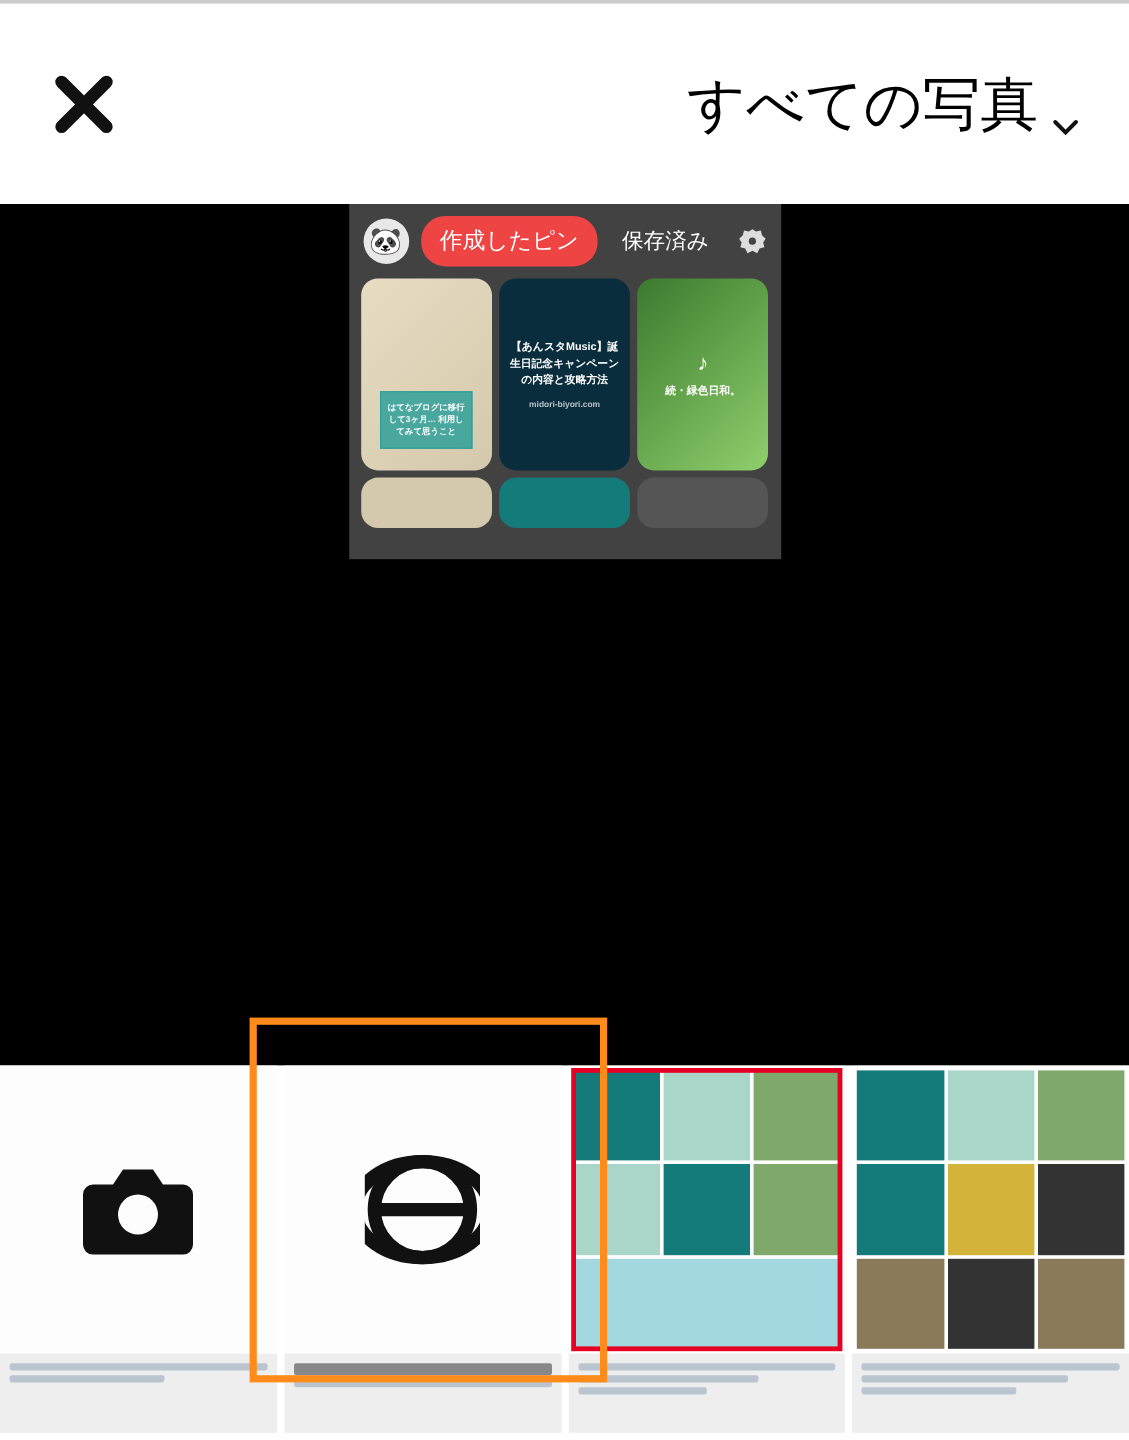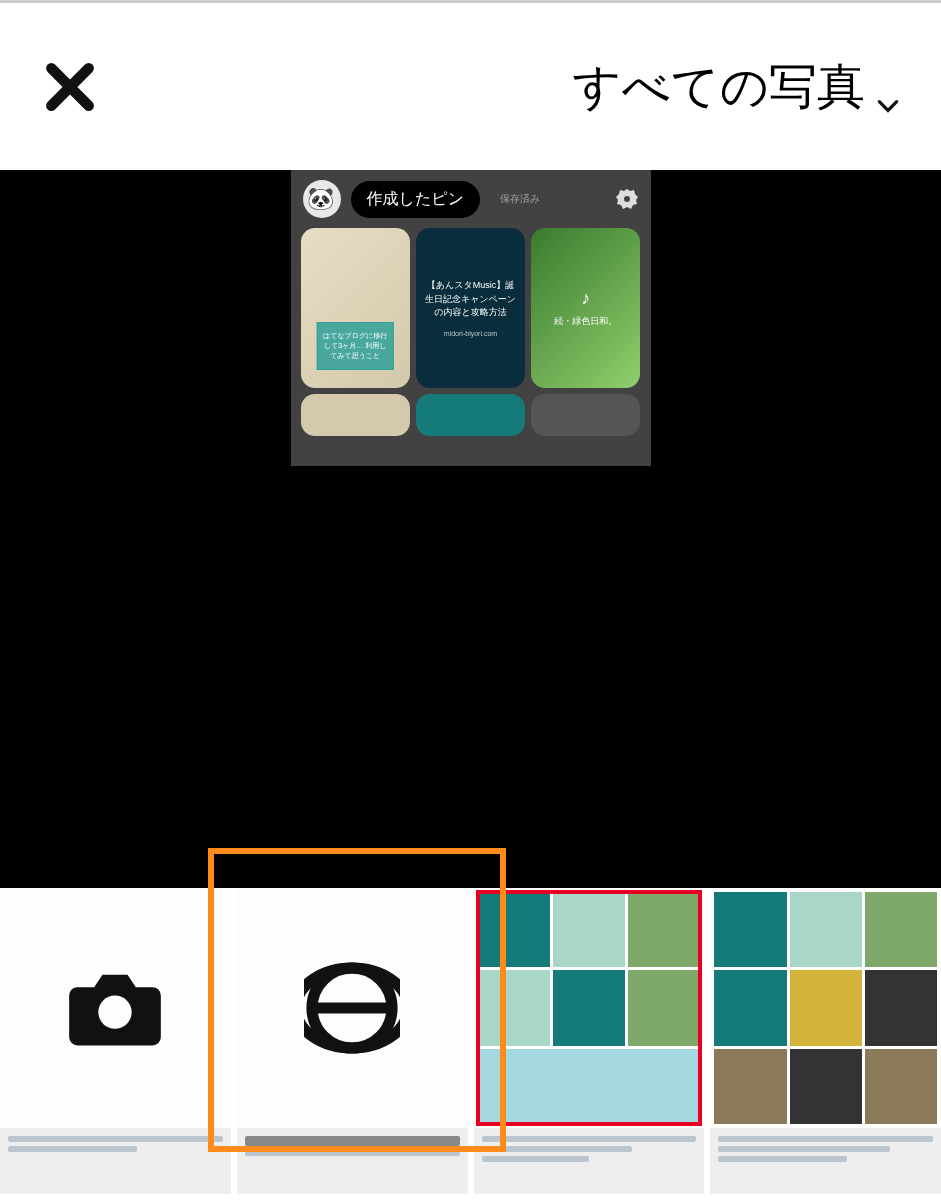--- a/index.html
+++ b/index.html
@@ -9,24 +9,24 @@
   .close-btn { width: 60px; height: 60px; display: flex; align-items: center; justify-content: center; cursor: pointer; }
   .close-btn svg { width: 56px; height: 56px; }
   .title-wrap { display: flex; align-items: flex-end; gap: 10px; font-size: 48px; font-weight: 400; cursor: pointer; }
   .title-wrap svg { width: 26px; height: 26px; }
   .next-btn { background: #e60023; color: #fff; font-size: 40px; padding: 22px 38px; border-radius: 14px; border: none; cursor: pointer; }
 
   .preview { height: 718px; background: #000; display: flex; justify-content: center; position: relative; }
   .preview-inner { width: 360px; height: 296px; background: #424242; position: relative; overflow: hidden; }
   .preview-header { display: flex; align-items: center; gap: 10px; padding: 10px 12px; }
   .avatar { width: 38px; height: 38px; border-radius: 50%; background: #e8e8e8; display: flex; align-items: center; justify-content: center; font-size: 22px; }
-  .pill { background: #000000; color: #fff; border-radius: 20px; font-size: 16px; padding: 8px 16px; }
-  .plain-tab { color: #a3a3a3; font-size: 10px; padding: 8px 10px; }
+  .pill { background: #ef4444; color: #fff; border-radius: 20px; font-size: 19px; padding: 8px 16px; }
+  .plain-tab { color: #ffffff; font-size: 18px; padding: 8px 10px; }
   .gear { margin-left: auto; width: 24px; height: 24px; }
-  .preview-grid { display: flex; gap: 6px; padding: 0 10px; }
+  .preview-grid { display: flex; gap: 6px; padding: 0 10px; font-weight: bold; }
   .pcard { flex: 1; height: 160px; border-radius: 14px; display: flex; flex-direction: column; align-items: center; justify-content: center; text-align: center; font-size: 9px; padding: 8px; color: #fff; }
   .pcard1 { background: linear-gradient(135deg,#e8dcc3,#d4c9ac); position: relative; }
   .pcard1 .tag { position: absolute; bottom: 18px; left: 50%; transform: translateX(-50%); width: 70%; border: 1px solid #2fa09a; background: rgba(47,160,154,.85); color: #fff; font-size: 7px; padding: 8px 4px; }
   .pcard2 { background: #0a2d3d; }
   .pcard3 { background: linear-gradient(135deg,#3b7a2e,#8fcf6c); }
   .preview-grid2 { display: flex; gap: 6px; padding: 6px 10px 0; }
   .pcard-sm { flex: 1; height: 42px; border-radius: 14px; }
 
   .grid { display: grid; grid-template-columns: repeat(4, 1fr); gap: 6px; padding: 0 0 0 0; background: #fff; position: relative; }
   .cell { height: 240px; background: #f5f5f5; display: flex; align-items: center; justify-content: center; position: relative; overflow: hidden; }

